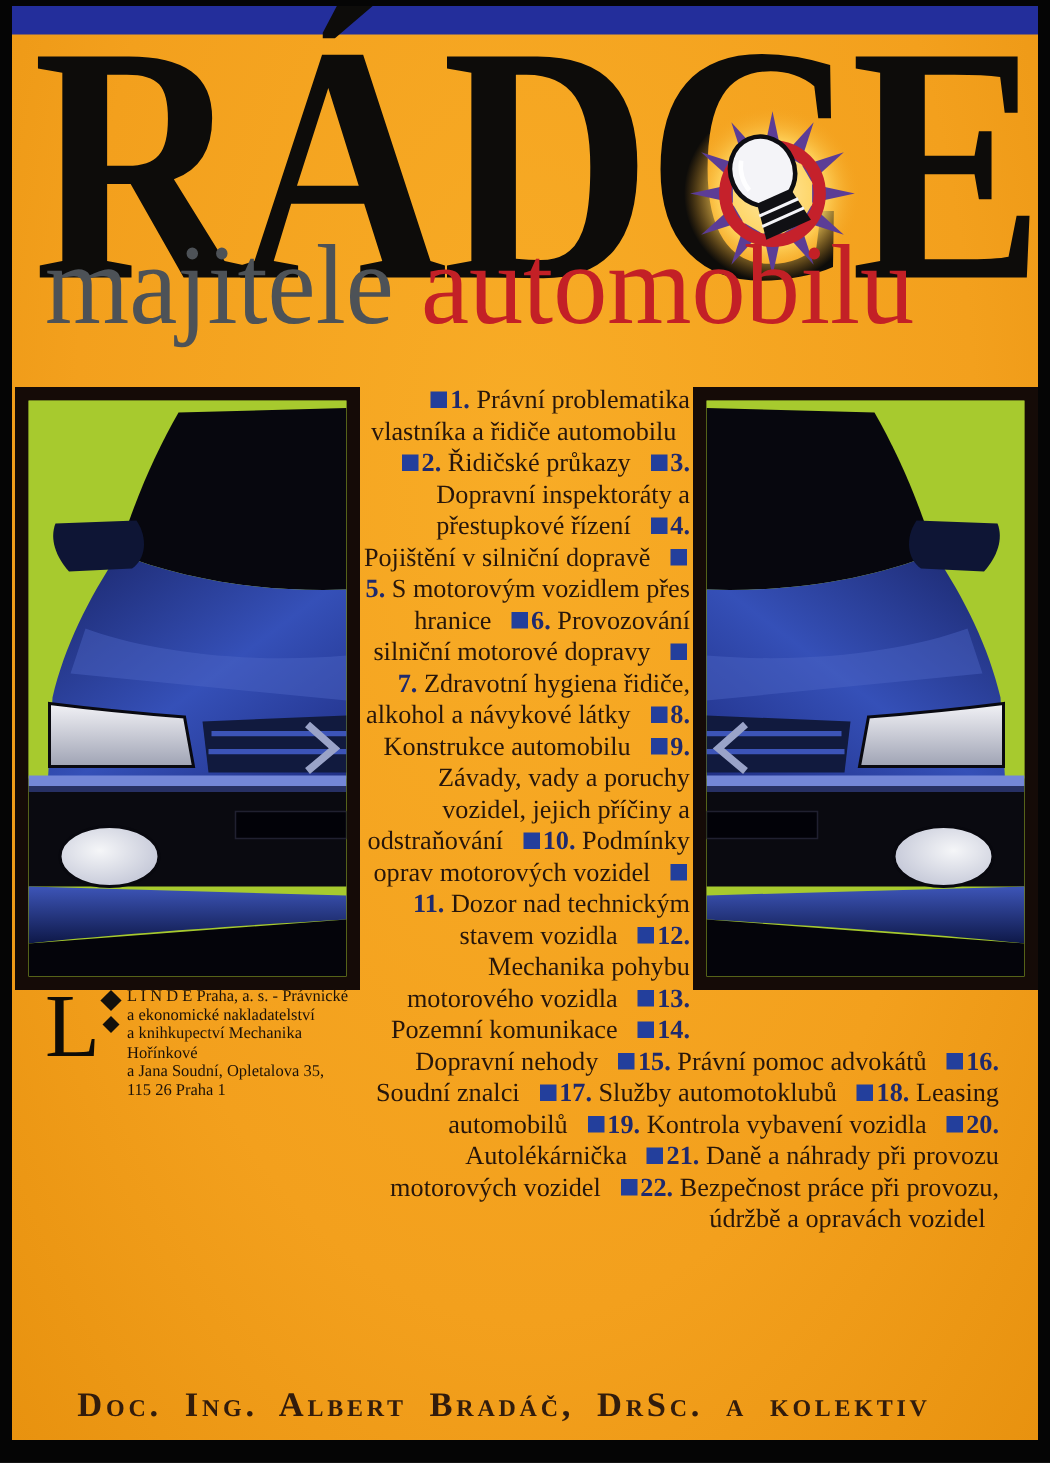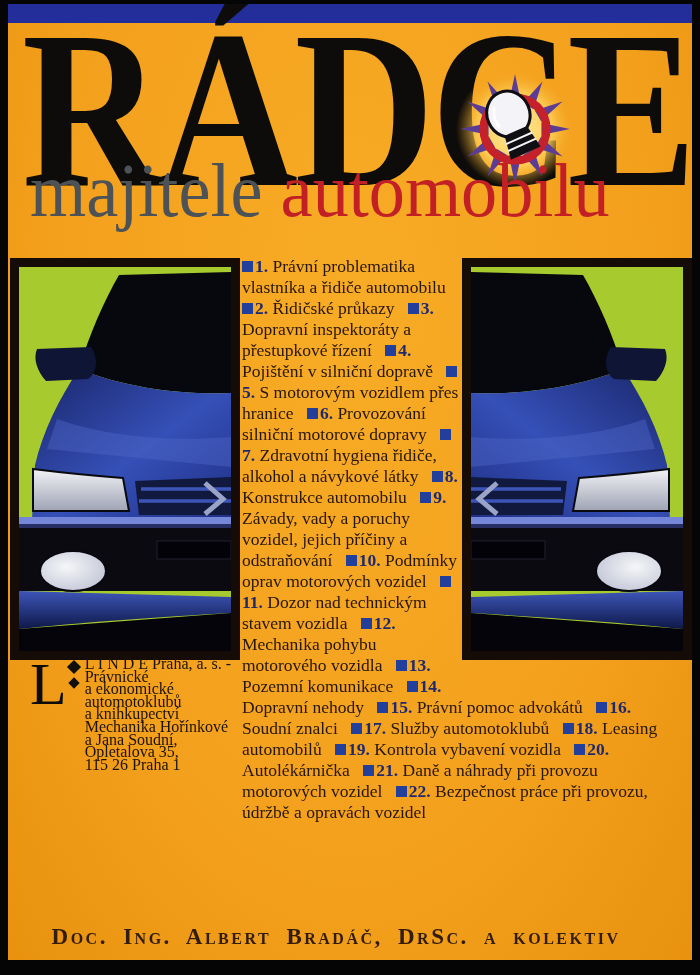--- a/index.html
+++ b/index.html
@@ -32,40 +32,40 @@
   .panel{
     position:absolute;top:254px;width:230px;height:402px;
     border:9px solid #150b07;background:#a7ca2e;box-sizing:border-box;
   }
   .panel.left{left:2px;}
   .panel.right{right:0;}
   .panel svg{display:block;width:212px;height:384px;}
   
   .chapter-list{
     position:absolute;left:234px;top:252px;width:424px;height:660px;
-    font-size:17.5px;line-height:21px;color:#27160b;text-align:left;
+    font-size:17.5px;line-height:21px;color:#27160b;text-align:right;
   }
   .wrap-spacer{float:right;width:206px;height:422px;}
   .chapter{display:inline;margin-right:9px;}
   .bullet{
     display:inline-block;width:11px;height:11px;background:#233f9c;
     margin-right:2px;position:relative;top:0px;
   }
   .num{font-weight:bold;color:#1f2a6e;}
   
   .publisher{
     position:absolute;left:22px;top:652px;width:212px;
     display:flex;align-items:flex-start;color:#1c1208;
   }
   .logo-L{font-size:60px;line-height:56px;font-weight:normal;color:#0e0c08;}
   .logo-diamonds{display:flex;flex-direction:column;align-items:center;margin:6px 6px 0 2px;}
   .dia{background:#12100c;transform:rotate(45deg);}
   .dia.big{width:10px;height:10px;margin-bottom:7px;}
   .dia.small{width:8px;height:8px;}
-  .publisher-lines{font-family:"Liberation Serif",serif;font-size:16px;line-height:12.6px;margin-top:2px;}
+  .publisher-lines{font-family:"Liberation Serif",serif;font-size:11px;line-height:12.6px;margin-top:2px;}
   
   .author-line{
     position:absolute;left:0;top:920px;width:656px;text-align:center;
     font-variant:small-caps;font-weight:bold;font-size:23px;color:#321c0c;
     letter-spacing:2.5px;word-spacing:7px;
   }
 </style>
 </head>
 <body>
 
@@ -171,21 +171,21 @@
     <span class="chapter"><span class="bullet"></span><span class="num">1.</span><span class="ctitle"> Právní problematika vlastníka a řidiče automobilu</span></span> <span class="chapter"><span class="bullet"></span><span class="num">2.</span><span class="ctitle"> Řidičské průkazy</span></span> <span class="chapter"><span class="bullet"></span><span class="num">3.</span><span class="ctitle"> Dopravní inspektoráty a přestupkové řízení</span></span> <span class="chapter"><span class="bullet"></span><span class="num">4.</span><span class="ctitle"> Pojištění v silniční dopravě</span></span> <span class="chapter"><span class="bullet"></span><span class="num">5.</span><span class="ctitle"> S motorovým vozidlem přes hranice</span></span> <span class="chapter"><span class="bullet"></span><span class="num">6.</span><span class="ctitle"> Provozování silniční motorové dopravy</span></span> <span class="chapter"><span class="bullet"></span><span class="num">7.</span><span class="ctitle"> Zdravotní hygiena řidiče, alkohol a návykové látky</span></span> <span class="chapter"><span class="bullet"></span><span class="num">8.</span><span class="ctitle"> Konstrukce automobilu</span></span> <span class="chapter"><span class="bullet"></span><span class="num">9.</span><span class="ctitle"> Závady, vady a poruchy vozidel, jejich příčiny a odstraňování</span></span> <span class="chapter"><span class="bullet"></span><span class="num">10.</span><span class="ctitle"> Podmínky oprav motorových vozidel</span></span> <span class="chapter"><span class="bullet"></span><span class="num">11.</span><span class="ctitle"> Dozor nad technickým stavem vozidla</span></span> <span class="chapter"><span class="bullet"></span><span class="num">12.</span><span class="ctitle"> Mechanika pohybu motorového vozidla</span></span> <span class="chapter"><span class="bullet"></span><span class="num">13.</span><span class="ctitle"> Pozemní komunikace</span></span> <span class="chapter"><span class="bullet"></span><span class="num">14.</span><span class="ctitle"> Dopravní nehody</span></span> <span class="chapter"><span class="bullet"></span><span class="num">15.</span><span class="ctitle"> Právní pomoc advokátů</span></span> <span class="chapter"><span class="bullet"></span><span class="num">16.</span><span class="ctitle"> Soudní znalci</span></span> <span class="chapter"><span class="bullet"></span><span class="num">17.</span><span class="ctitle"> Služby automotoklubů</span></span> <span class="chapter"><span class="bullet"></span><span class="num">18.</span><span class="ctitle"> Leasing automobilů</span></span> <span class="chapter"><span class="bullet"></span><span class="num">19.</span><span class="ctitle"> Kontrola vybavení vozidla</span></span> <span class="chapter"><span class="bullet"></span><span class="num">20.</span><span class="ctitle"> Autolékárnička</span></span> <span class="chapter"><span class="bullet"></span><span class="num">21.</span><span class="ctitle"> Daně a náhrady při provozu motorových vozidel</span></span> <span class="chapter"><span class="bullet"></span><span class="num">22.</span><span class="ctitle"> Bezpečnost práce při provozu, údržbě a opravách vozidel</span></span> </div>
 
     <div class="publisher">
       <span class="logo-L">L</span>
       <span class="logo-diamonds">
         <span class="dia big"></span>
           <span class="dia small"></span>
       </span>
       <span class="publisher-lines">
         <div>L I N D E Praha, a. s. - Právnické</div>
-        <div>a ekonomické automotoklubů</div>
+        <div>a ekonomické nakladatelství</div>
         <div>a knihkupectví Mechanika Hořínkové</div>
         <div>a Jana Soudní, Opletalova 35,</div>
         <div>115 26 Praha 1</div>
       </span>
     </div>
 
     <div class="author-line">Doc. Ing. Albert Bradáč, DrSc. a kolektiv</div>
 
   </div>
 </div>

